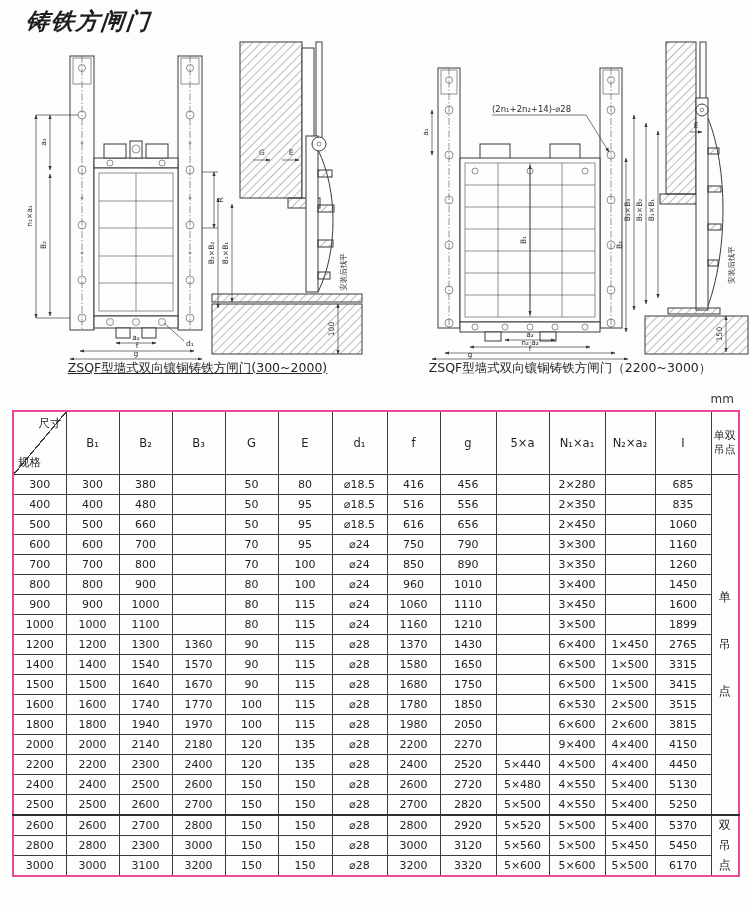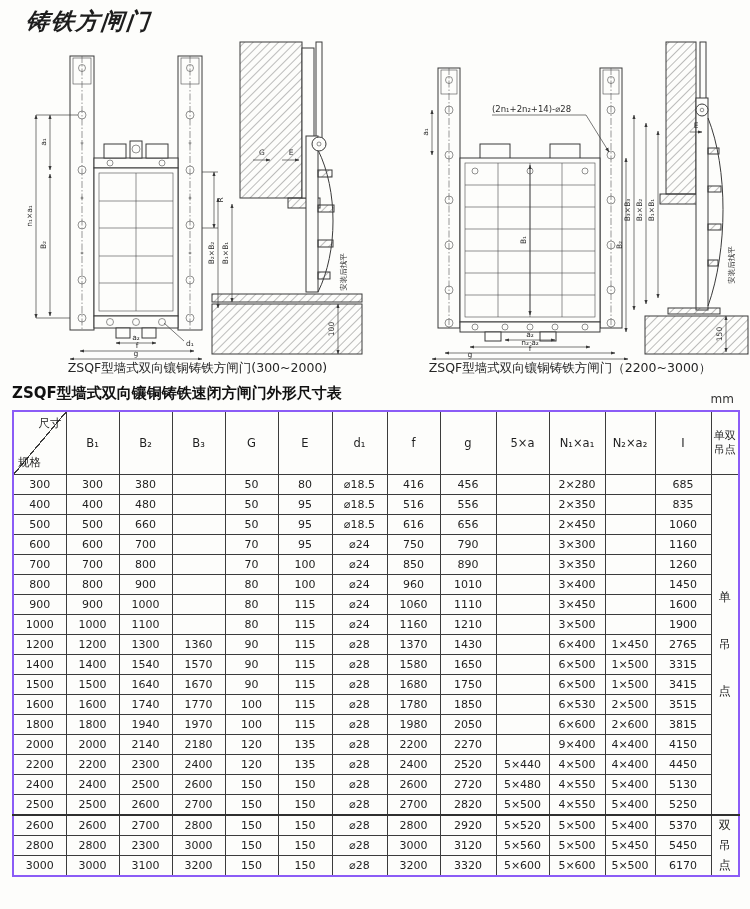--- a/index.html
+++ b/index.html
@@ -2,26 +2,26 @@
 <html><head>
 <meta charset="utf-8">
 <style>
   html,body{margin:0;padding:0;background:#e8e8e4;}
   #page{position:relative;width:750px;height:909px;background:#fdfdfb;overflow:hidden;
         font-family:"DejaVu Sans","Liberation Sans",sans-serif;color:#222;}
   #title{position:absolute;left:26px;top:6px;font-size:23px;font-weight:bold;
          font-style:italic;letter-spacing:2px;transform:skewX(-6deg);color:#1d1d1d;}
   #drawings{position:absolute;left:0;top:40px;}
   .cap{position:absolute;top:360px;font-size:12.5px;text-align:center;color:#262626;}
-  #capL{left:40px;width:315px;}
+  #capL{left:40px;width:315px;text-decoration:underline;}
   #capR{left:395px;width:350px;}
   #tbltitle{position:absolute;left:12px;top:384px;font-size:15px;font-weight:bold;color:#111;}
   #unit{position:absolute;right:16px;top:392px;font-size:12px;color:#333;}
   #tblwrap{position:absolute;left:12px;top:410px;}
-  table{border-collapse:collapse;table-layout:fixed;width:726px;border:2px solid #8b5cf6;}
+  table{border-collapse:collapse;table-layout:fixed;width:726px;border:2px solid #ec4899;}
   td,th{border:1px solid #3c3c3c;height:19px;font-size:11px;font-weight:normal;
         text-align:center;vertical-align:middle;padding:0;overflow:hidden;white-space:nowrap;color:#1f1f1f;}
   thead th{height:46px;font-size:11.5px;}
   .corner{position:relative;
     background:linear-gradient(to bottom right,transparent calc(50% - 0.6px),#3c3c3c calc(50% - 0.6px),#3c3c3c calc(50% + 0.6px),transparent calc(50% + 0.6px));}
   .corner .t{position:absolute;top:4px;right:4px;}
   .corner .b{position:absolute;bottom:4px;left:4px;}
   tr.split td{border-top:2px solid #2f2f2f;}
   td.lift{padding:0;}
   td.lift div{display:flex;flex-direction:column;align-items:center;justify-content:center;height:100%;font-size:12px;}
@@ -252,21 +252,20 @@
       <text class="d" x="696" y="88" text-anchor="middle">E</text>
       <text class="d" transform="translate(734,225) rotate(-90)" text-anchor="middle" font-size="6.5">安装后找平</text>
       <line class="dim" x1="726" y1="276" x2="726" y2="312" marker-start="url(#arr)" marker-end="url(#arr)"></line>
       <text class="d" transform="translate(722,294) rotate(-90)" text-anchor="middle">150</text>
     </g>
   </svg>
 
   <div id="capL" class="cap">ZSQF型墙式双向镶铜铸铁方闸门(300~2000)</div>
   <div id="capR" class="cap">ZSQF型墙式双向镶铜铸铁方闸门（2200~3000）</div>
 
-  <div id="tbltitle">ZSQF型墙式双向镶铜铸铁速闭方闸门外形尺寸表</div>
   <div id="unit">mm</div>
 
   <div id="tblwrap">
     <table>
       <colgroup>
         <col style="width:53px">
           <col style="width:53px">
           <col style="width:53px">
           <col style="width:53px">
         <col style="width:53px">
@@ -420,21 +419,21 @@
             <td>1100</td>
             <td></td>
             <td>80</td>
             <td>115</td>
             <td>⌀24</td>
             <td>1160</td>
             <td>1210</td>
             <td></td>
             <td>3×500</td>
             <td></td>
-            <td>1900</td>
+            <td>1899</td>
           </tr>
           <tr>
             <td>1200</td>
             <td>1200</td>
             <td>1300</td>
             <td>1360</td>
             <td>90</td>
             <td>115</td>
             <td>⌀28</td>
             <td>1370</td>

